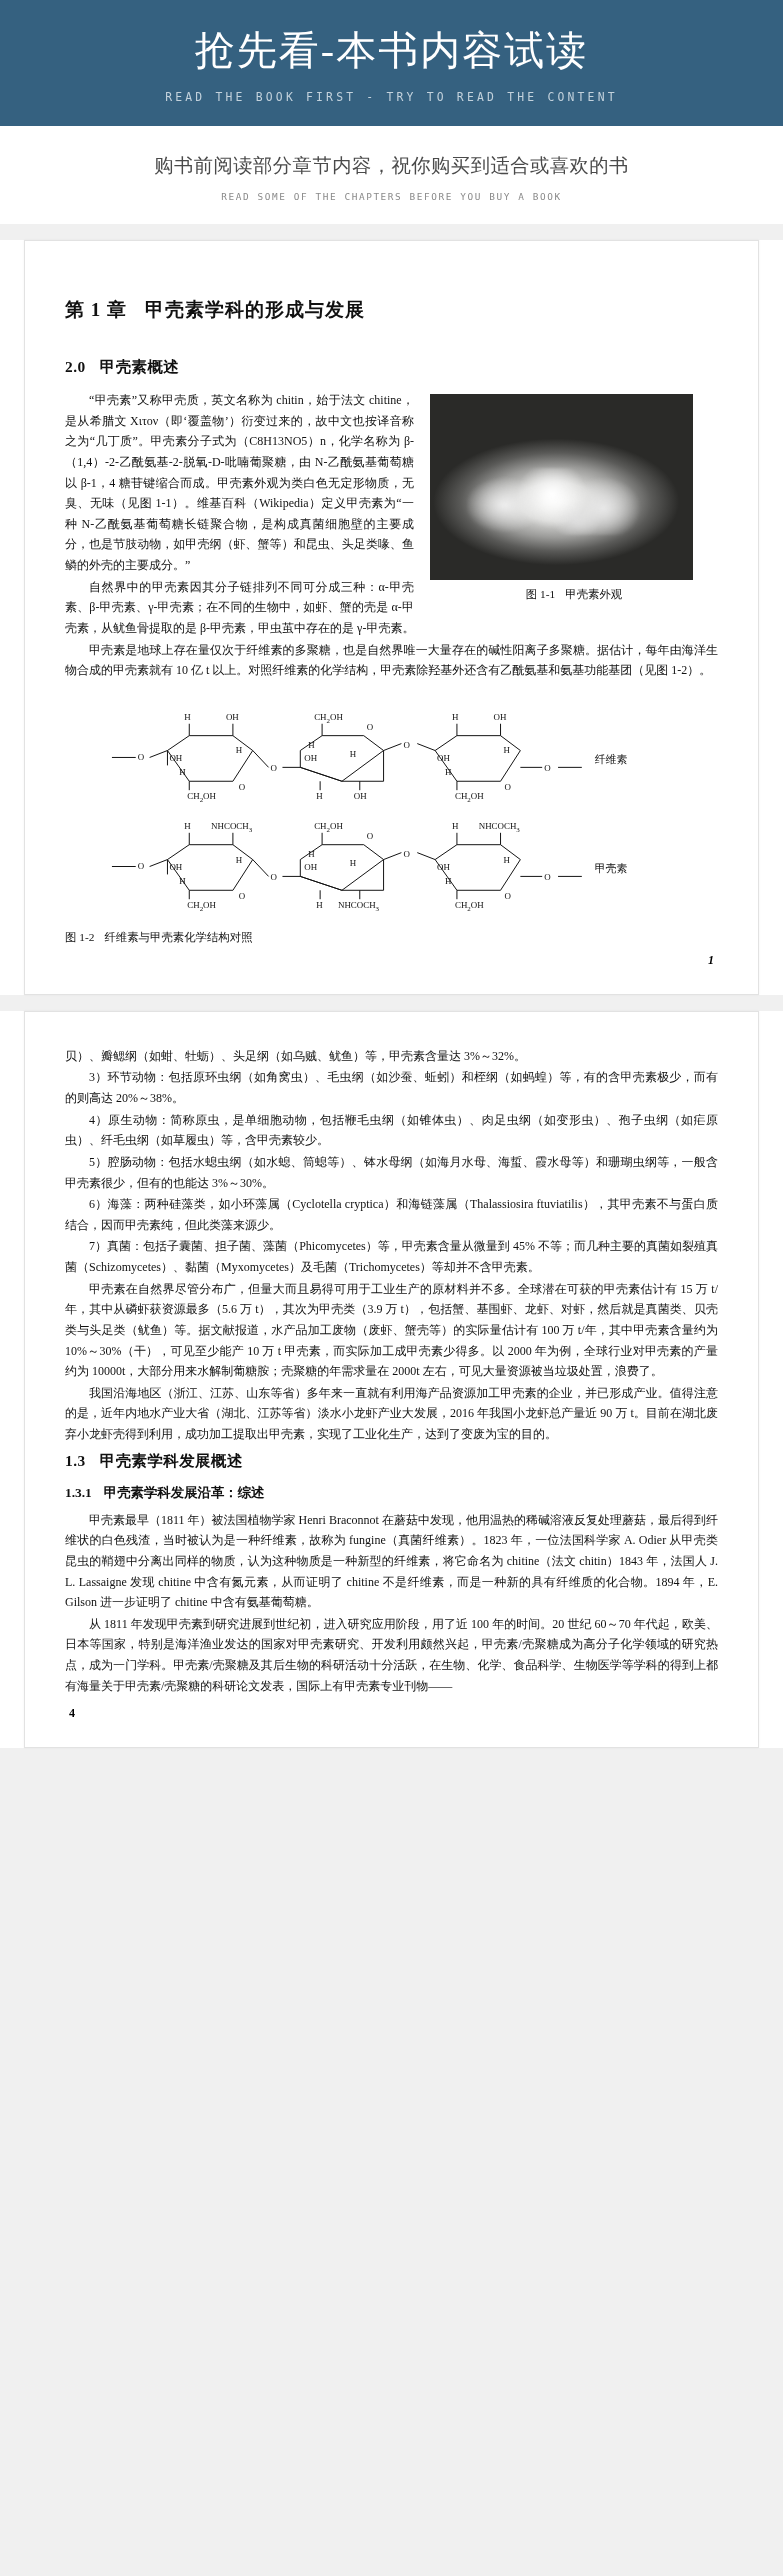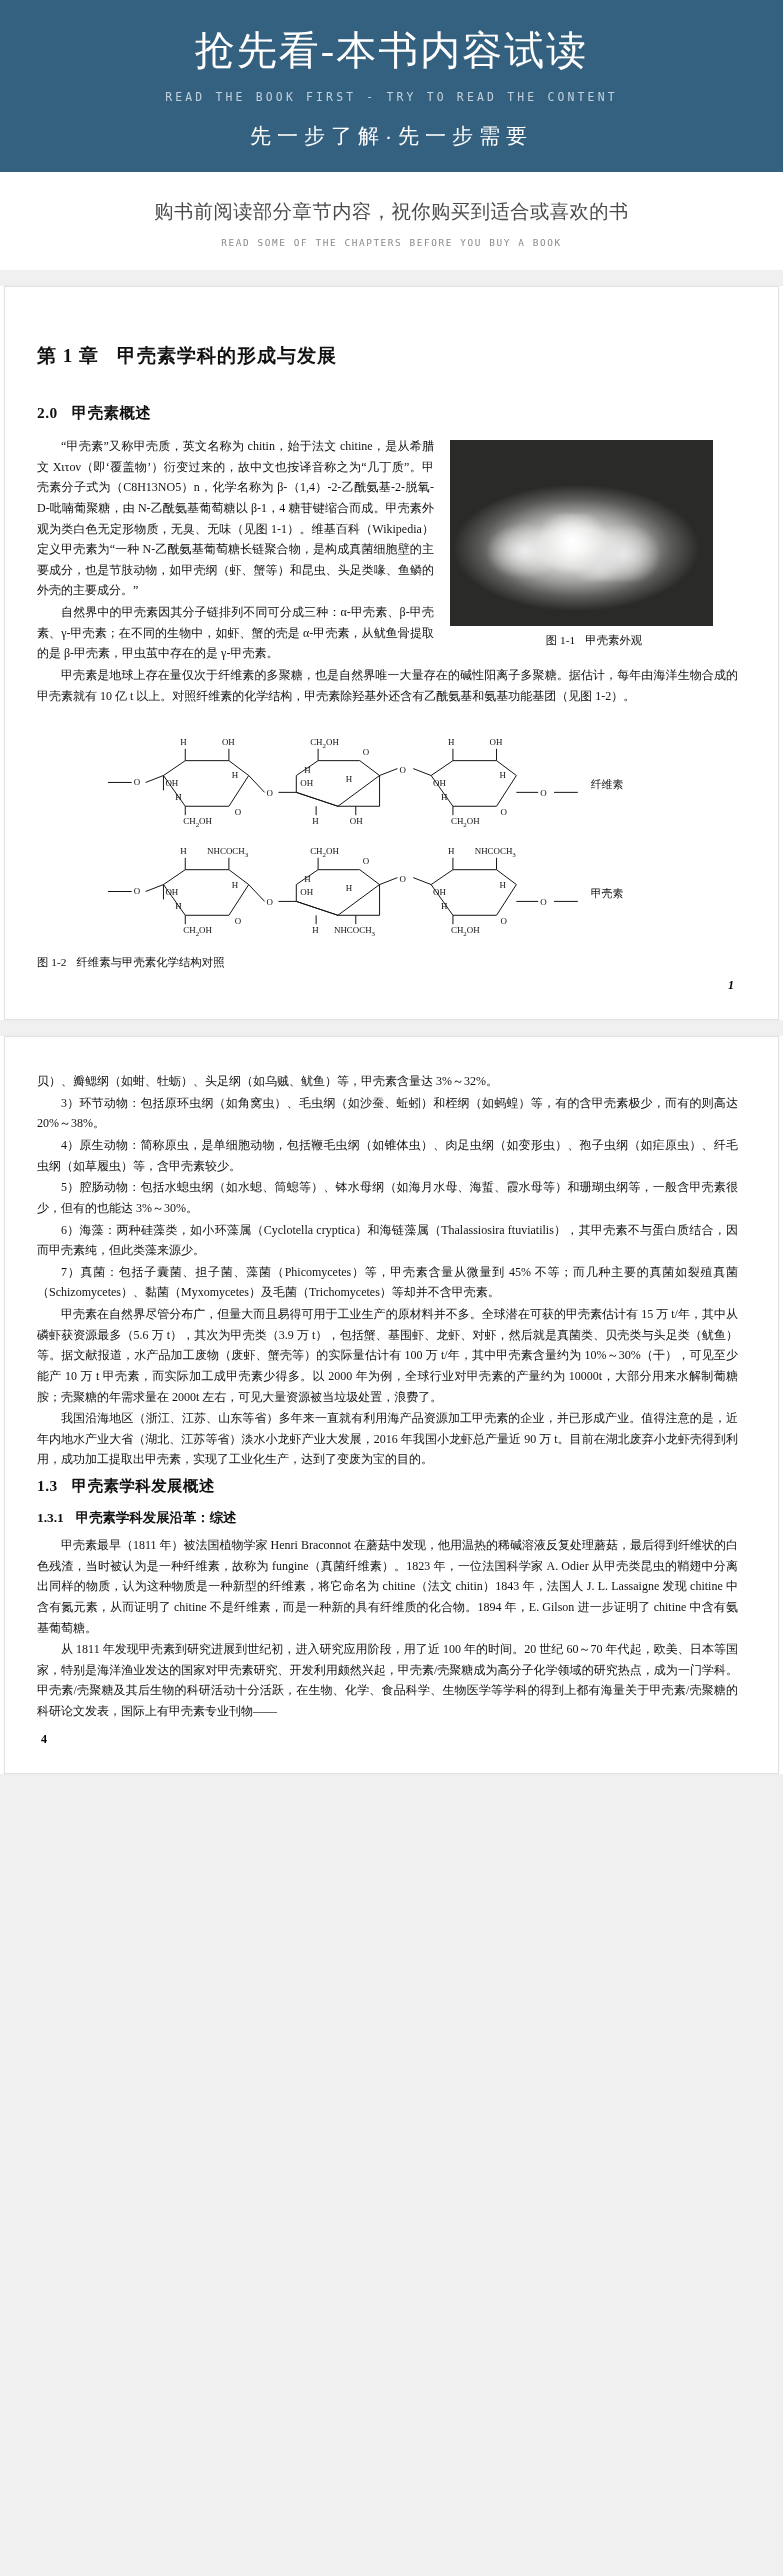--- a/index.html
+++ b/index.html
@@ -62,22 +62,22 @@
     letter-spacing: 1.6px;
     margin-top: 12px;
     font-family: "DejaVu Sans Mono", "Liberation Mono", monospace;
   }
 
   
   .gap { height: 16px; background: #f0f0f0; }
   .sheet {
     background: #ffffff;
     border: 1px solid #e2e2e2;
-    margin: 0 4px;
-    padding: 34px 40px 26px 32px;
+    margin: 0 24px;
+    padding: 34px 40px 26px 40px;
     position: relative;
     box-shadow: 0 0 2px rgba(0,0,0,0.06);
   }
 
   .chapter-title {
     font-size: 19px;
     font-weight: bold;
     letter-spacing: 1px;
     margin: 22px 0 34px 0;
     color: #111;
@@ -173,21 +173,20 @@
   .tail { height: 18px; background: #f0f0f0; }
 </style>
 </head>
 <body>
 
 <div id="root">
 
   <div class="banner">
     <div class="banner-title">抢先看-本书内容试读</div>
     <div class="banner-sub-en">READ THE BOOK FIRST - TRY TO READ THE CONTENT</div>
-    <div class="banner-sub-cn">先一步了解·先一步需要</div>
   </div>
 
   <div class="subhead">
     <div class="subhead-cn">购书前阅读部分章节内容，祝你购买到适合或喜欢的书</div>
     <div class="subhead-en">READ SOME OF THE CHAPTERS BEFORE YOU BUY A BOOK</div>
   </div>
 
   <div class="gap"></div>
 
   <div class="sheet">

